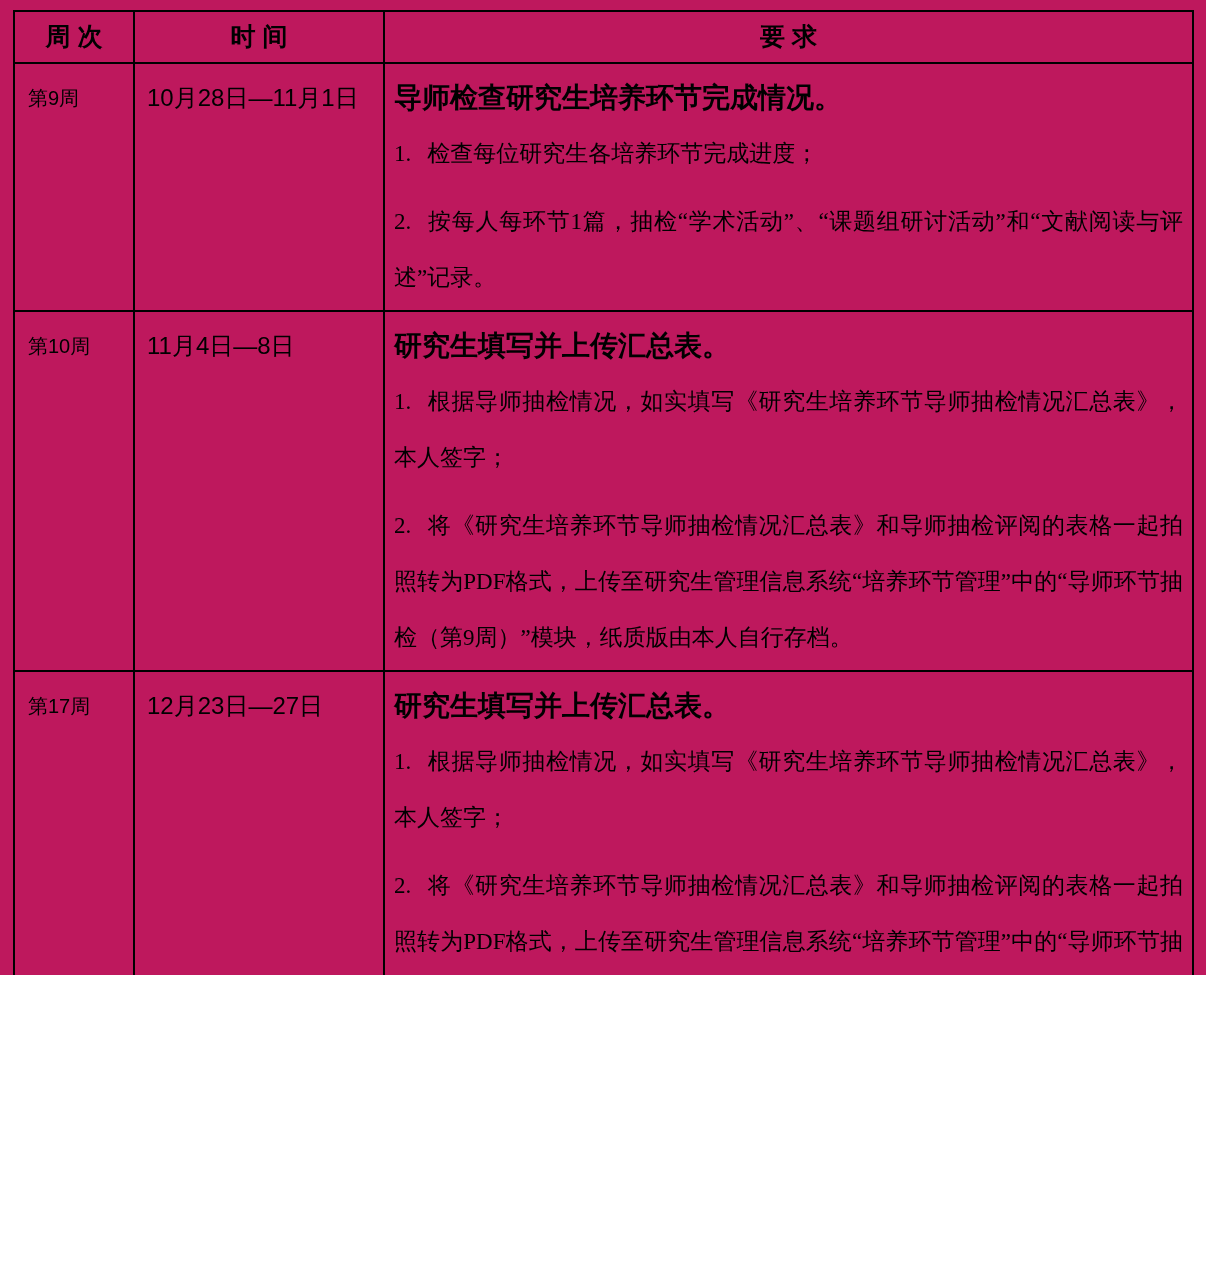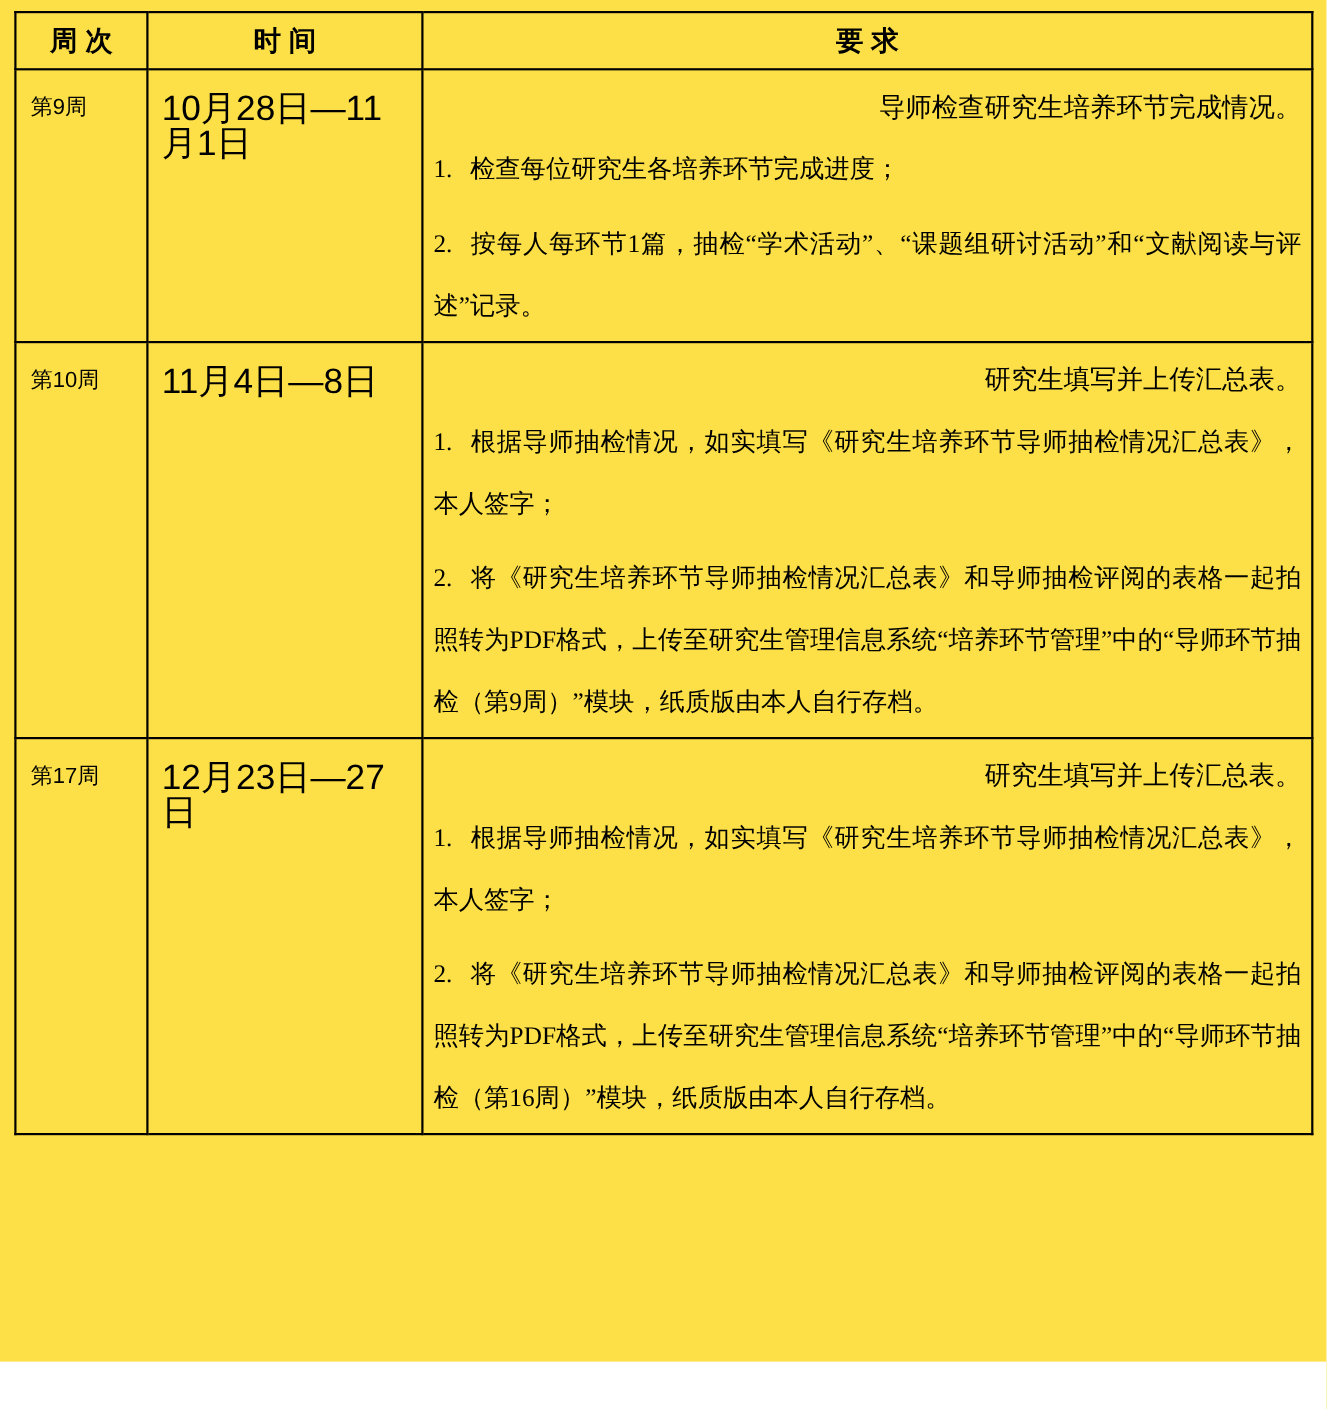--- a/index.html
+++ b/index.html
@@ -5,22 +5,22 @@
   html, body {
     margin: 0;
     padding: 0;
     background: #ffffff;
     font-family: "Liberation Sans", sans-serif;
     color: #000000;
   }
   .page {
     position: relative;
     width: 1206px;
-    height: 1238px;
-    background: #fde047;
+    height: 975px;
+    background: #be185d;
     overflow: hidden;
   }
   table.schedule {
     position: absolute;
     left: 13px;
     top: 10px;
     width: 1179px;
     border-collapse: collapse;
     table-layout: fixed;
   }
@@ -40,37 +40,37 @@
     padding: 2px 0 4px 0;
   }
   td.col-week {
     font-family: "Liberation Sans", sans-serif;
     font-size: 20px;
     padding: 18px 6px 6px 13px;
     line-height: 32px;
   }
   td.col-time {
     font-family: "Liberation Sans", sans-serif;
-    font-size: 32px;
+    font-size: 24px;
     padding: 18px 6px 6px 12px;
     line-height: 32px;
   }
   td.col-req {
     padding: 6px 9px 4px 9px;
   }
   .col-req p {
     margin: 0;
     line-height: 56px;
     font-size: 23px;
   }
   .col-req p.req-heading {
     font-family: "Liberation Sans", sans-serif;
-    font-weight: normal;
-    font-size: 24px;
-    text-align: right;
+    font-weight: bold;
+    font-size: 28px;
+    text-align: left;
   }
   .col-req p.req-item {
     font-family: "Liberation Serif", serif;
     text-align: justify;
   }
   .col-req p.req-item + p.req-item {
     margin-top: 12px;
   }
   .col-req .num {
     margin-right: 16px;

